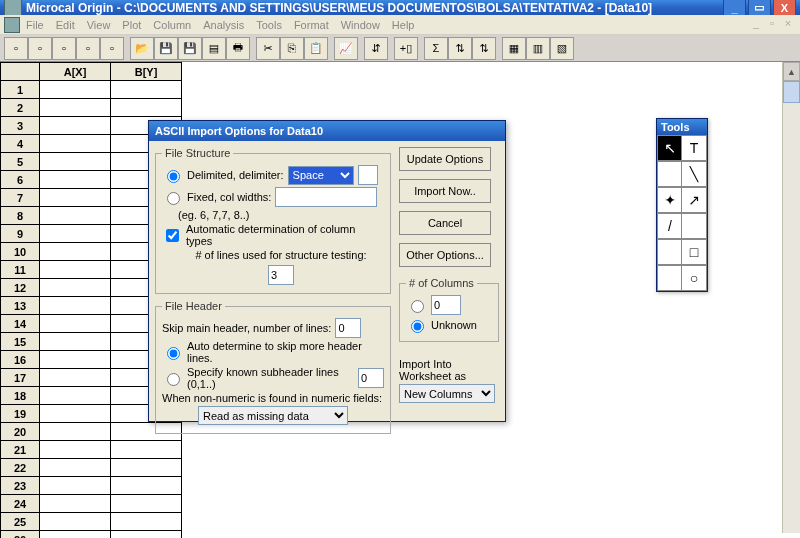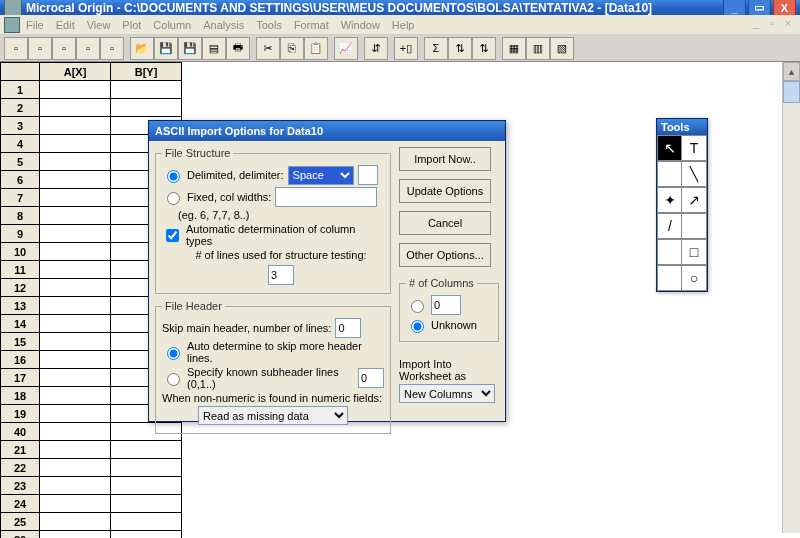--- a/index.html
+++ b/index.html
@@ -336,21 +336,21 @@
           <td class="rownum">18</td>
           <td class="col"></td>
           <td class="col"></td>
         </tr>
         <tr>
           <td class="rownum">19</td>
           <td class="col"></td>
           <td class="col"></td>
         </tr>
         <tr>
-          <td class="rownum">40</td>
+          <td class="rownum">20</td>
           <td class="col"></td>
           <td class="col"></td>
         </tr>
         <tr>
           <td class="rownum">21</td>
           <td class="col"></td>
           <td class="col"></td>
         </tr>
         <tr>
           <td class="rownum">22</td>
@@ -438,22 +438,22 @@
           </div>
           <div class="row" style="justify-content:center;">
             <select style="width:150px">
               <option>Read as missing data</option>
             </select>
           </div>
         </fieldset>
       </div>
 
       <div class="dlg-right-col">
+        <div class="dlg-btn">Update Options</div>
         <div class="dlg-btn">Import Now..</div>
-        <div class="dlg-btn">Update Options</div>
         <div class="dlg-btn">Cancel</div>
         <div class="dlg-btn">Other Options...</div>
 
         <fieldset style="margin-top:2px;">
           <legend># of Columns</legend>
           <div class="row">
             <input type="radio" style="">
             <input type="text" style="width: 24px;" value="0">
           </div>
           <div class="row">

